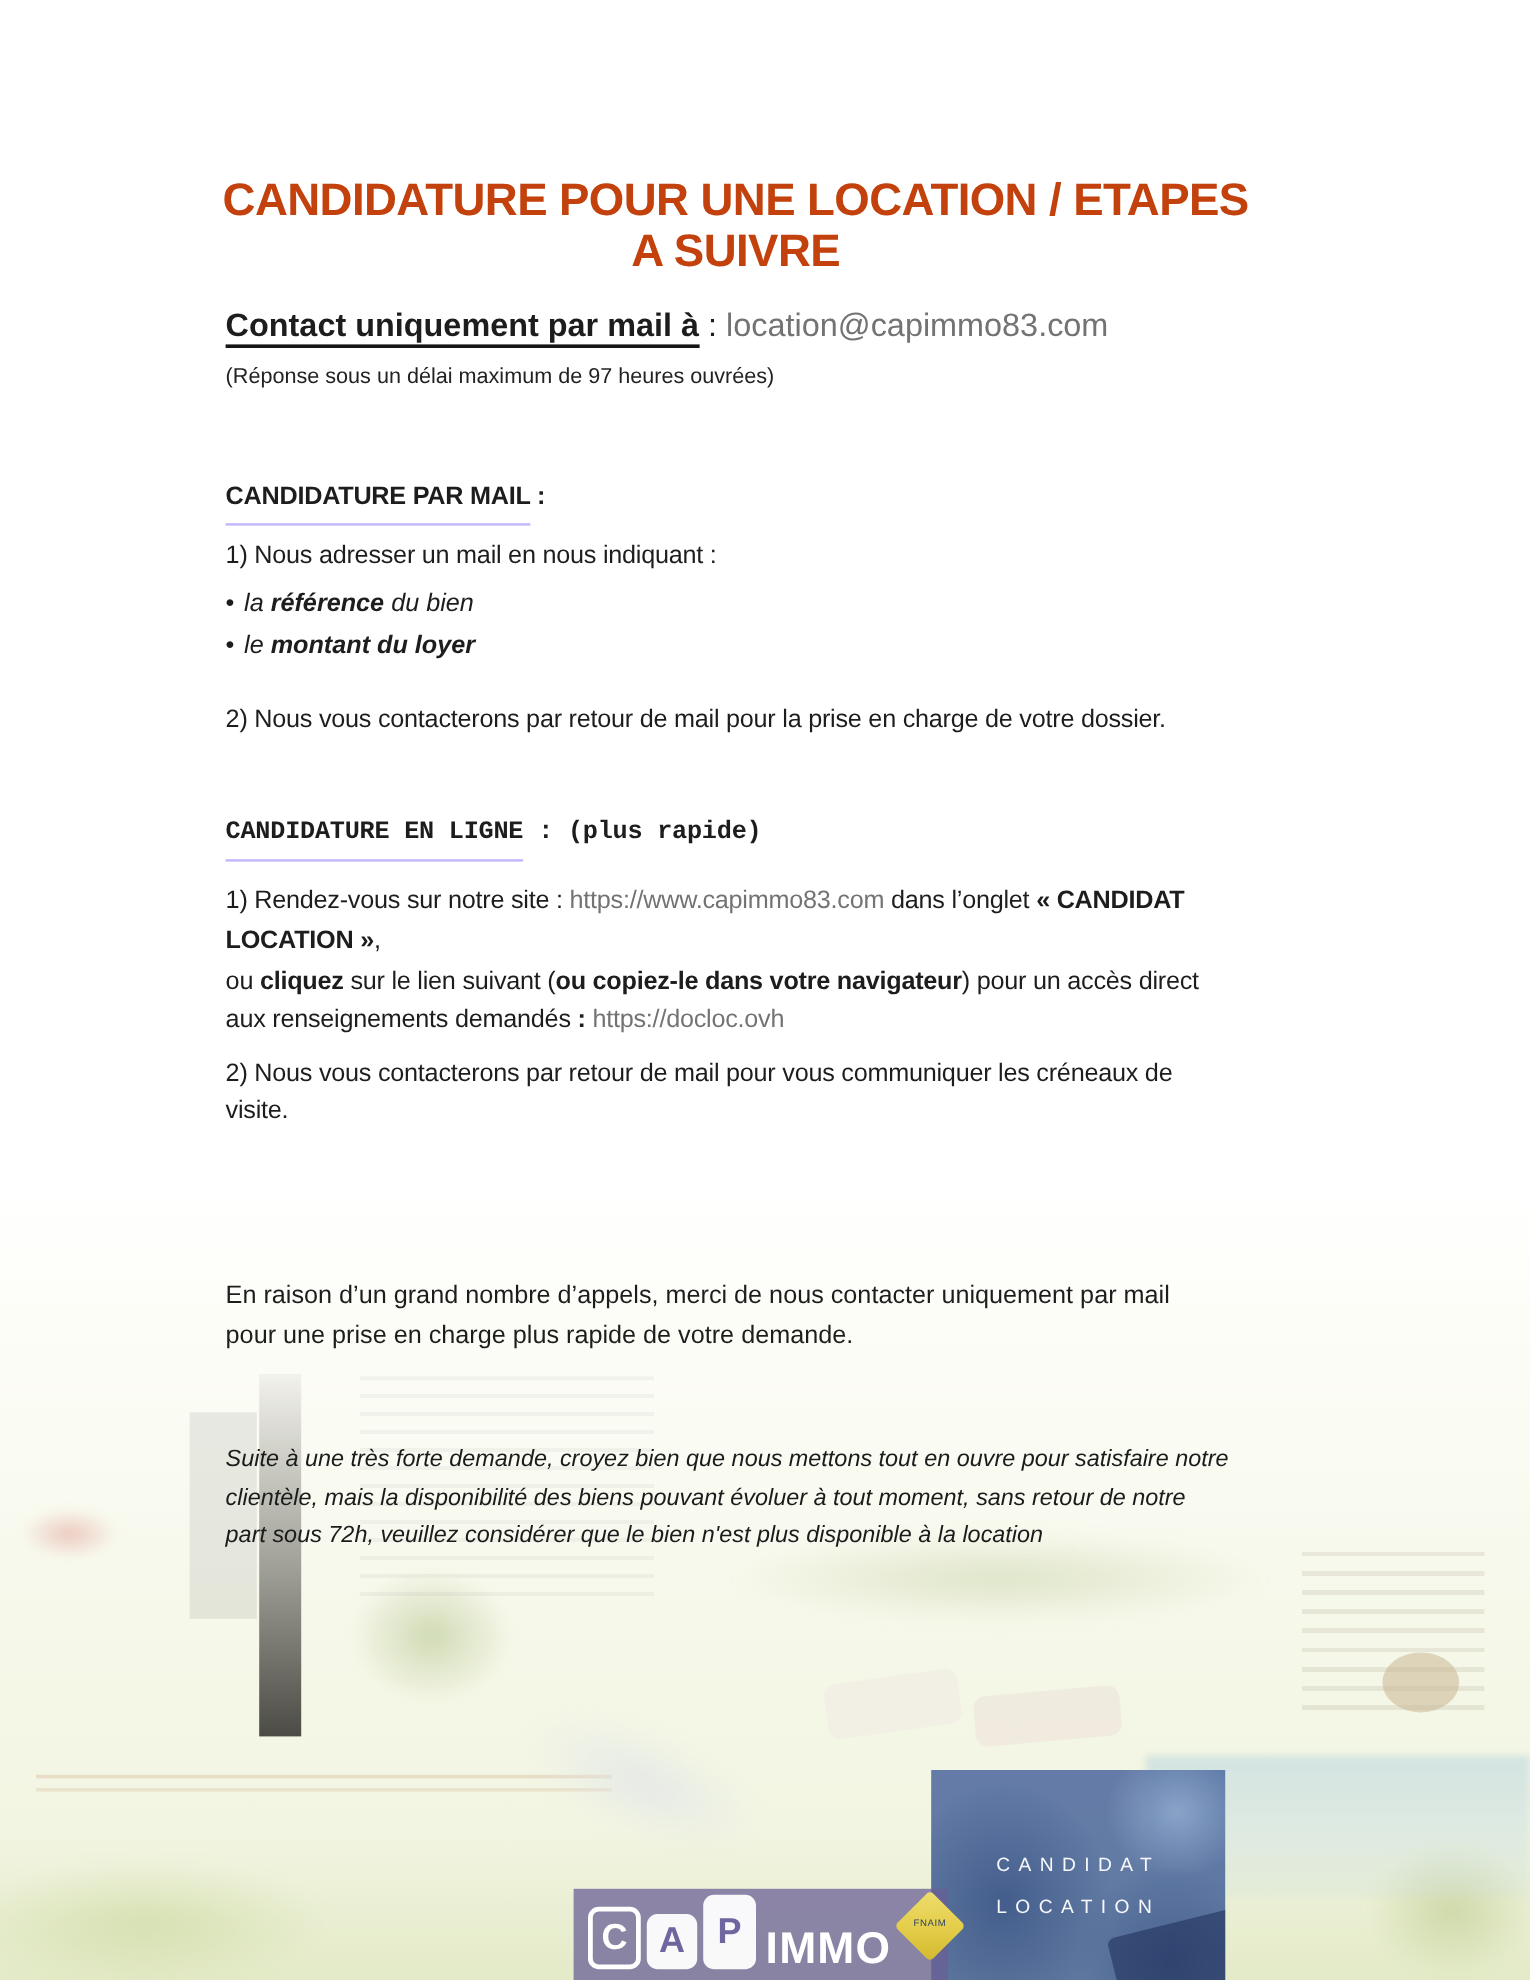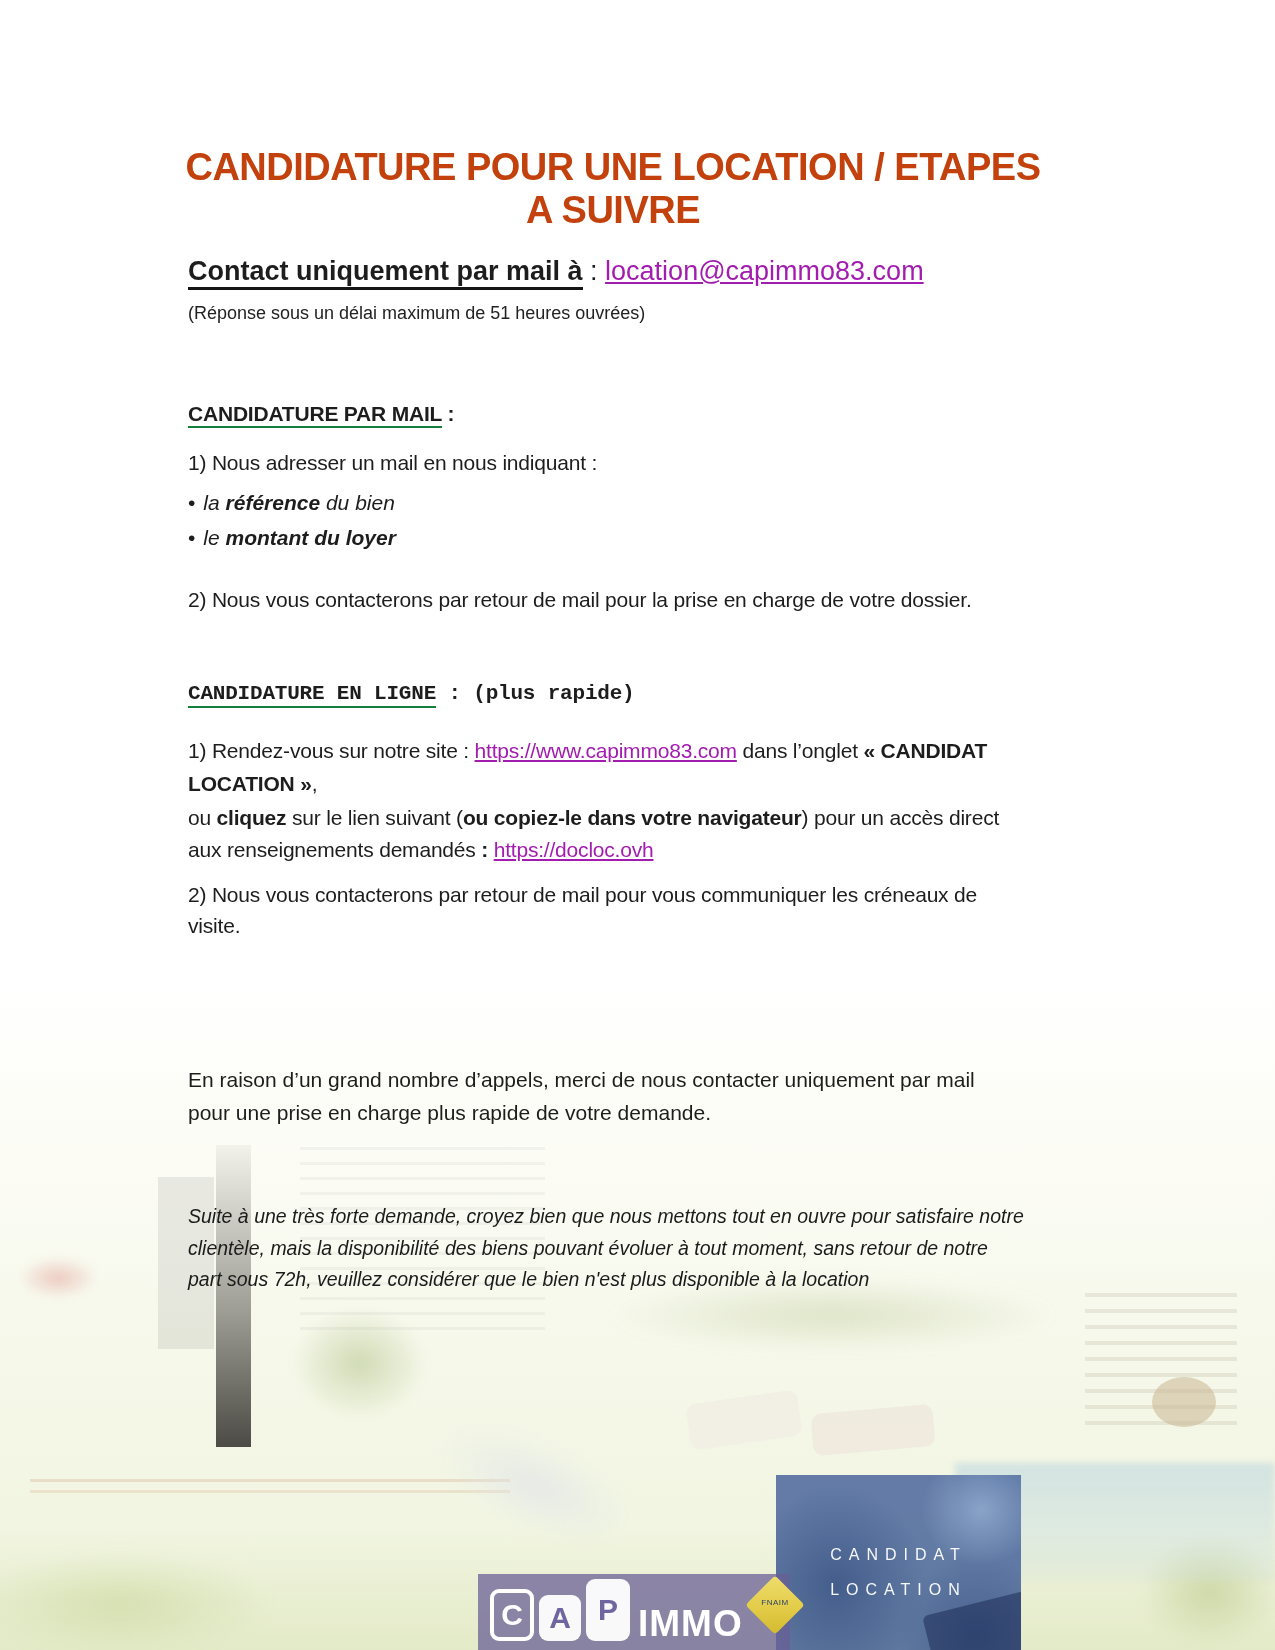--- a/index.html
+++ b/index.html
@@ -10,24 +10,24 @@
   }
   
   .abs{position:absolute;}
   .doc-title{
     left:178px;top:146px;width:870px;text-align:center;
     font-size:38px;font-weight:bold;letter-spacing:-0.5px;color:#c2410c;z-index:5;
   }
   .contact-line{left:188px;top:256px;width:960px;font-size:27px;z-index:5;}
   .contact-line .head{font-weight:bold;border-bottom:3px solid #161616;padding-bottom:1px;}
   .contact-line .sep{font-weight:normal;}
-  a.doclink{color:#a21caf;text-decoration:underline;cursor:pointer;}
+  a.doclink{color:#737373;cursor:pointer;}
   .reponse{left:188px;top:303px;width:900px;font-size:18px;color:#222;z-index:5;}
   .sec-head{left:188px;width:900px;font-size:21px;font-weight:bold;letter-spacing:-0.2px;z-index:5;}
-  .sec-head .u{border-bottom:2px solid #15803d;padding-bottom:1px;margin-top:24px;}
+  .sec-head .u{border-bottom:2px solid #c4b5fd;padding-bottom:11px;margin-top:24px;}
   .sec1{top:402px;}
   .sec2{top:682px;font-family:Liberation Mono, monospace;}
   .body-par{left:188px;width:915px;font-size:21px;line-height:32px;letter-spacing:-0.2px;z-index:5;}
   .p-step1{top:447px;}
   .bullet-row{left:188px;width:900px;top:491px;font-size:21px;z-index:5;}
   .bullet-row2{top:526px;}
   .bullet-row .dot{font-style:normal;margin-right:8px;}
   .bullet-row .it{font-style:italic;}
   .bullet-row .b{font-weight:bold;font-style:italic;}
   .p-step2{top:584px;}
@@ -137,21 +137,21 @@
     <div class="ph-pool"></div>
     <div class="ph-lawn"></div>
     <div class="ph-lawn2"></div>
   </div>
 
   <div class="abs doc-title">CANDIDATURE POUR UNE LOCATION / ETAPES A SUIVRE</div>
 
   <div class="abs contact-line">
     <span class="head">Contact uniquement par mail à</span><span class="sep"> : </span><a class="doclink">location@capimmo83.com</a>
   </div>
-  <div class="abs reponse">(Réponse sous un délai maximum de 51 heures ouvrées)</div>
+  <div class="abs reponse">(Réponse sous un délai maximum de 97 heures ouvrées)</div>
 
   <div class="abs sec-head sec1">
     <span class="u">CANDIDATURE PAR MAIL</span><span> :</span>
   </div>
   <div class="abs body-par p-step1">1) Nous adresser un mail en nous indiquant :</div>
   <div class="abs bullet-row">
     <span class="dot">•</span><span class="it">la </span><span class="b">référence</span><span class="it"> du bien</span>
   </div>
   <div class="abs bullet-row bullet-row2">
     <span class="dot">•</span><span class="it">le </span><span class="b">montant du loyer</span><span class="it"></span>

